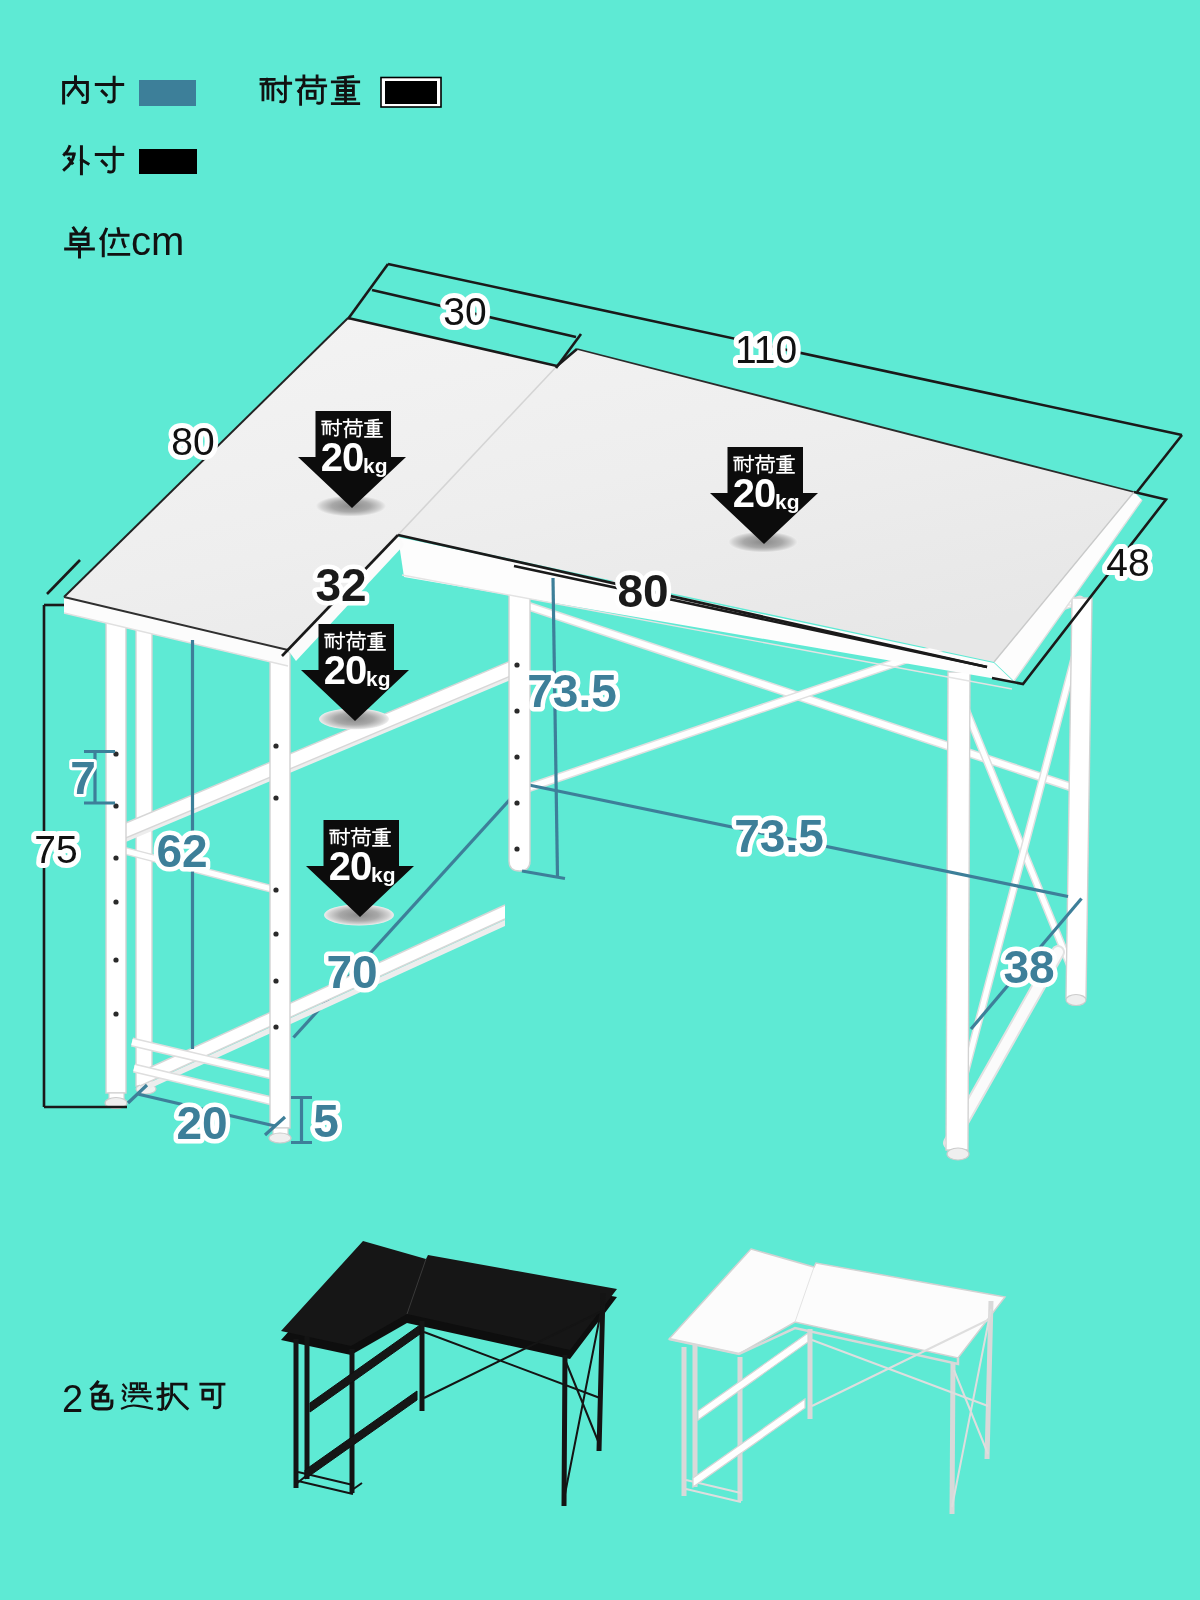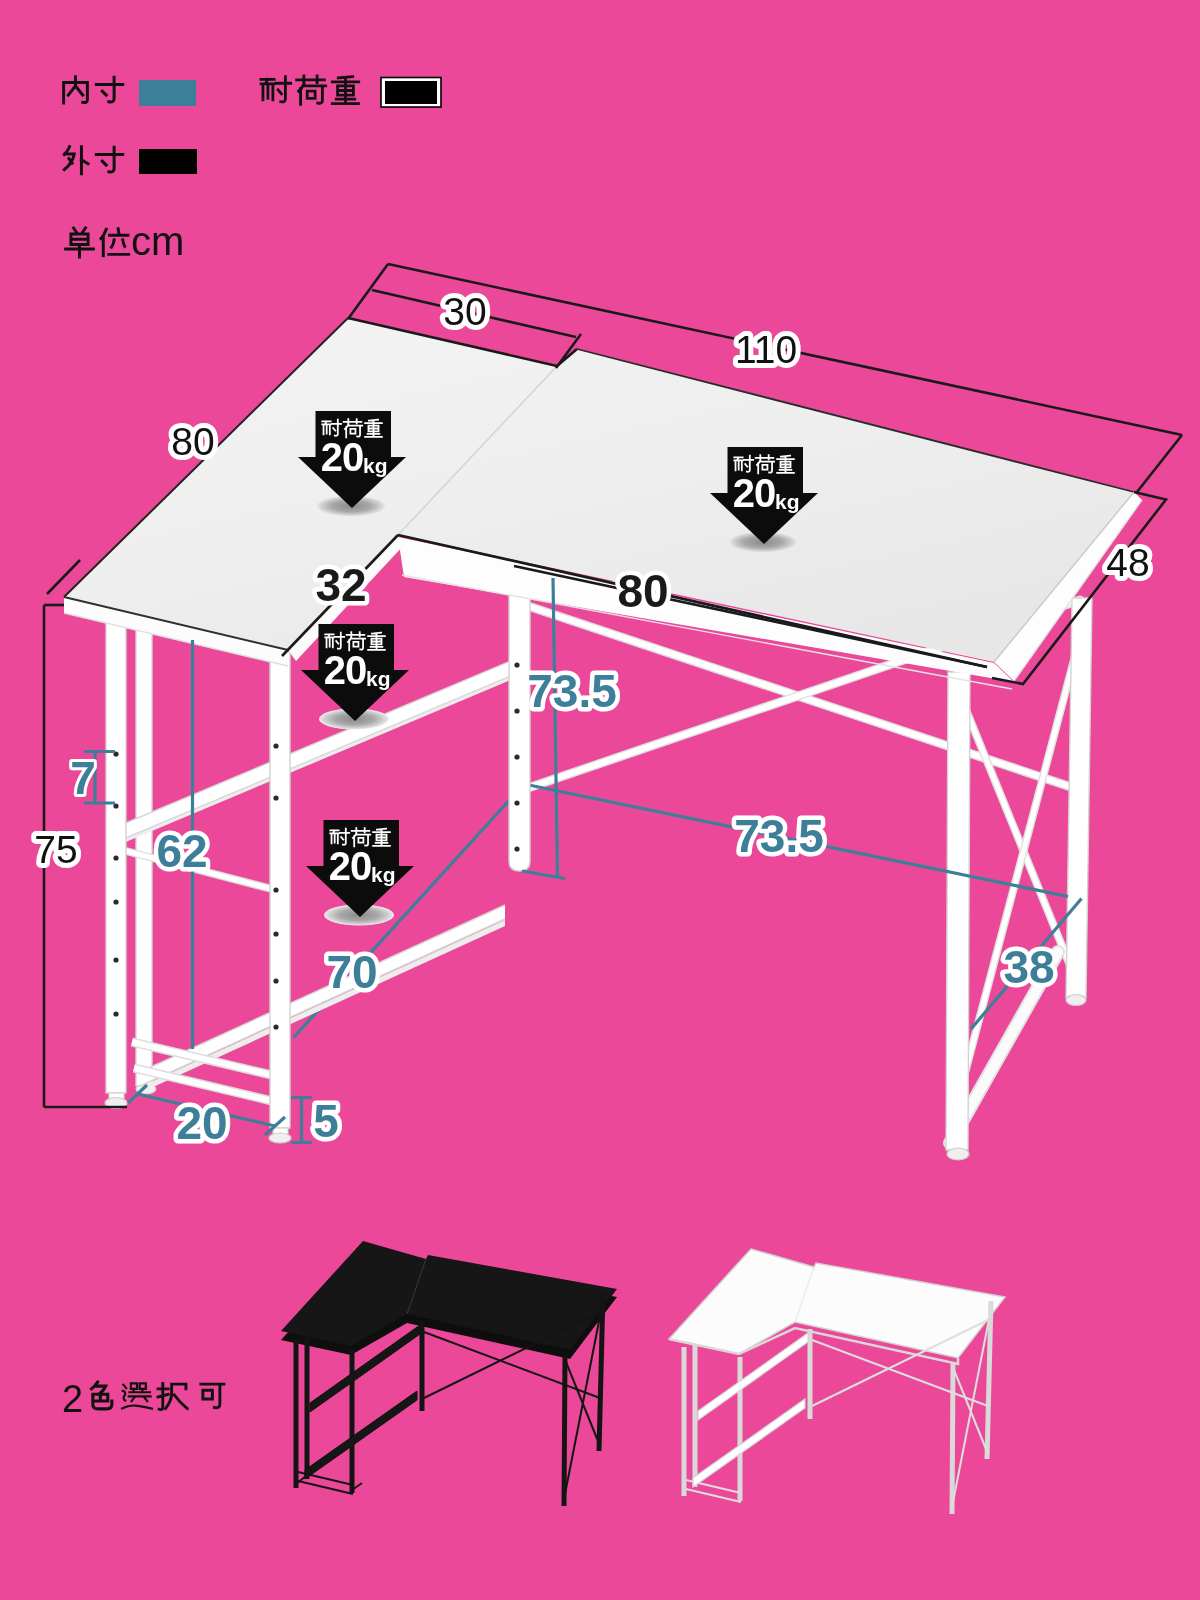--- a/index.html
+++ b/index.html
@@ -1,16 +1,16 @@
 <!DOCTYPE html>
 <html><head>
 <meta charset="utf-8">
 <style>
   html,body{margin:0;padding:0;background:#ffffff;}
-  #page{position:relative;width:1200px;height:1600px;background:#ec4899;overflow:hidden;
+  #page{position:relative;width:1200px;height:1600px;background:#5eead4;overflow:hidden;
         font-family:"Liberation Sans",sans-serif;}
   svg{position:absolute;left:0;top:0;}
   text{font-family:"Liberation Sans",sans-serif;}
 </style>
 </head>
 <body>
 <div id="page">
 <svg width="1200" height="1600" viewBox="0 0 1200 1600">
 <defs>
   <linearGradient id="deskg" x1="0" y1="0" x2="0.7" y2="1">

